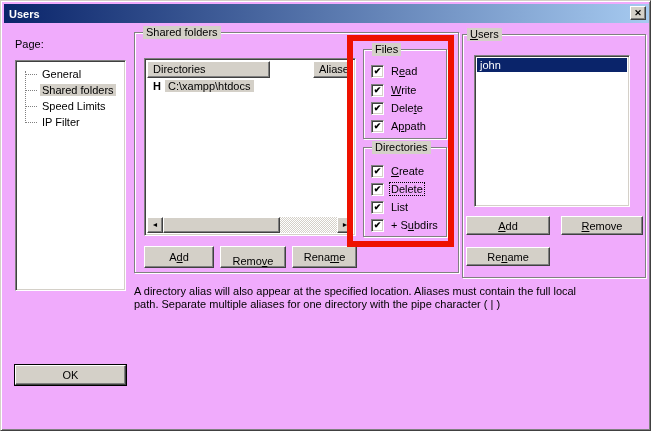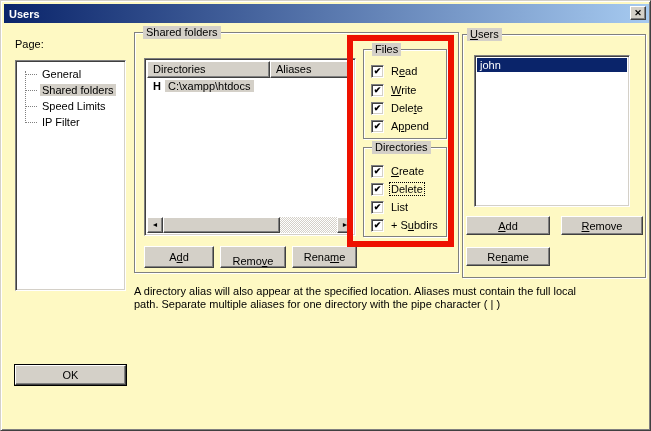--- a/index.html
+++ b/index.html
@@ -1,20 +1,20 @@
 <!DOCTYPE html>
 <html><head>
 <meta charset="utf-8">
 <style>
   * { margin:0; padding:0; box-sizing:border-box; cursor:default; }
   html,body { background:#808080; }
   body { font-family:"Liberation Sans", sans-serif; font-size:11px; color:#000; }
 
   #win {
-    position:relative; width:651px; height:431px; background:#fef9c3;
+    position:relative; width:651px; height:431px; background:#f0abfc;
     border:1px solid; border-color:#d4d0c8 #404040 #404040 #d4d0c8;
     box-shadow: inset 1px 1px 0 #fff, inset -1px -1px 0 #808080;
     overflow:hidden;
   }
 
   .titlebar {
     position:absolute; left:3px; top:3px; width:645px; height:19px;
     background:linear-gradient(to right,#0a246a,#a6caf0);
     display:flex; align-items:center;
   }
@@ -134,21 +134,21 @@
   <div class="btn default" style="left:14px; top:364px; width:111px; height:20px;">
       <span>OK</span>
     </div>
 
   <div class="group" style="left:133px; top:31px; width:325px; height:241px;">
     <span class="group-label">Shared folders</span>
 
     <div class="listview sunken" style="left:9px; top:25px; width:212px; height:178px;">
       <div class="lv-header">
         <div class="hdr-cell" style="width:123px;"><span>Directories</span></div>
-        <div class="hdr-cell" style="flex:1;"><span>Aliases</span></div>
+        <div class="hdr-cell" style="flex:1;margin-left:43px;"><span>Aliases</span></div>
       </div>
       <div class="lv-row">
         <span class="marker">H</span><span class="path">C:\xampp\htdocs</span>
       </div>
       <div class="hscroll">
         <div class="scroll-btn" style="left:0;"><span>◄</span></div>
         <div class="scroll-thumb" style="left:16px; width:117px;"></div>
         <div class="scroll-btn" style="right:0;"><span>►</span></div>
       </div>
     </div>
@@ -179,21 +179,21 @@
     <div class="cb-row" style="top:33px;">
       <span class="cb-box"><span>✔</span></span>
       <span class="cb-label"><span></span><span class="mn">W</span><span>rite</span></span>
     </div>
     <div class="cb-row" style="top:51px;">
       <span class="cb-box"><span>✔</span></span>
       <span class="cb-label"><span>Dele</span><span class="mn">t</span><span>e</span></span>
     </div>
     <div class="cb-row" style="top:69px;">
       <span class="cb-box"><span>✔</span></span>
-      <span class="cb-label"><span>A</span><span class="mn">p</span><span>pend</span></span>
+      <span class="cb-label"><span>A</span><span class="mn">p</span><span>path</span></span>
     </div>
   </div>
 
   <div class="group" style="left:362px; top:146px; width:84px; height:90px; z-index:10;">
     <span class="group-label">Directories</span>
     <div class="cb-row" style="top:16px;">
       <span class="cb-box"><span>✔</span></span>
       <span class="cb-label"><span></span><span class="mn">C</span><span>reate</span></span>
     </div>
     <div class="cb-row" style="top:34px;">

